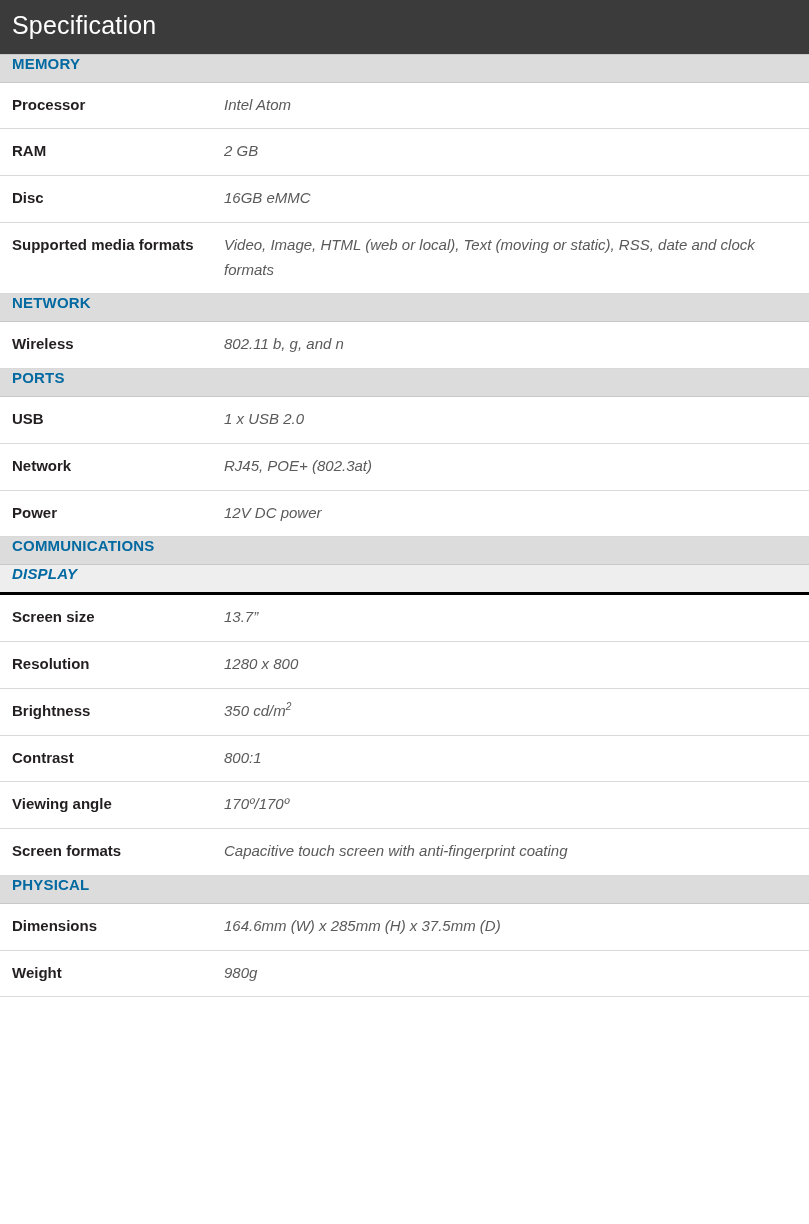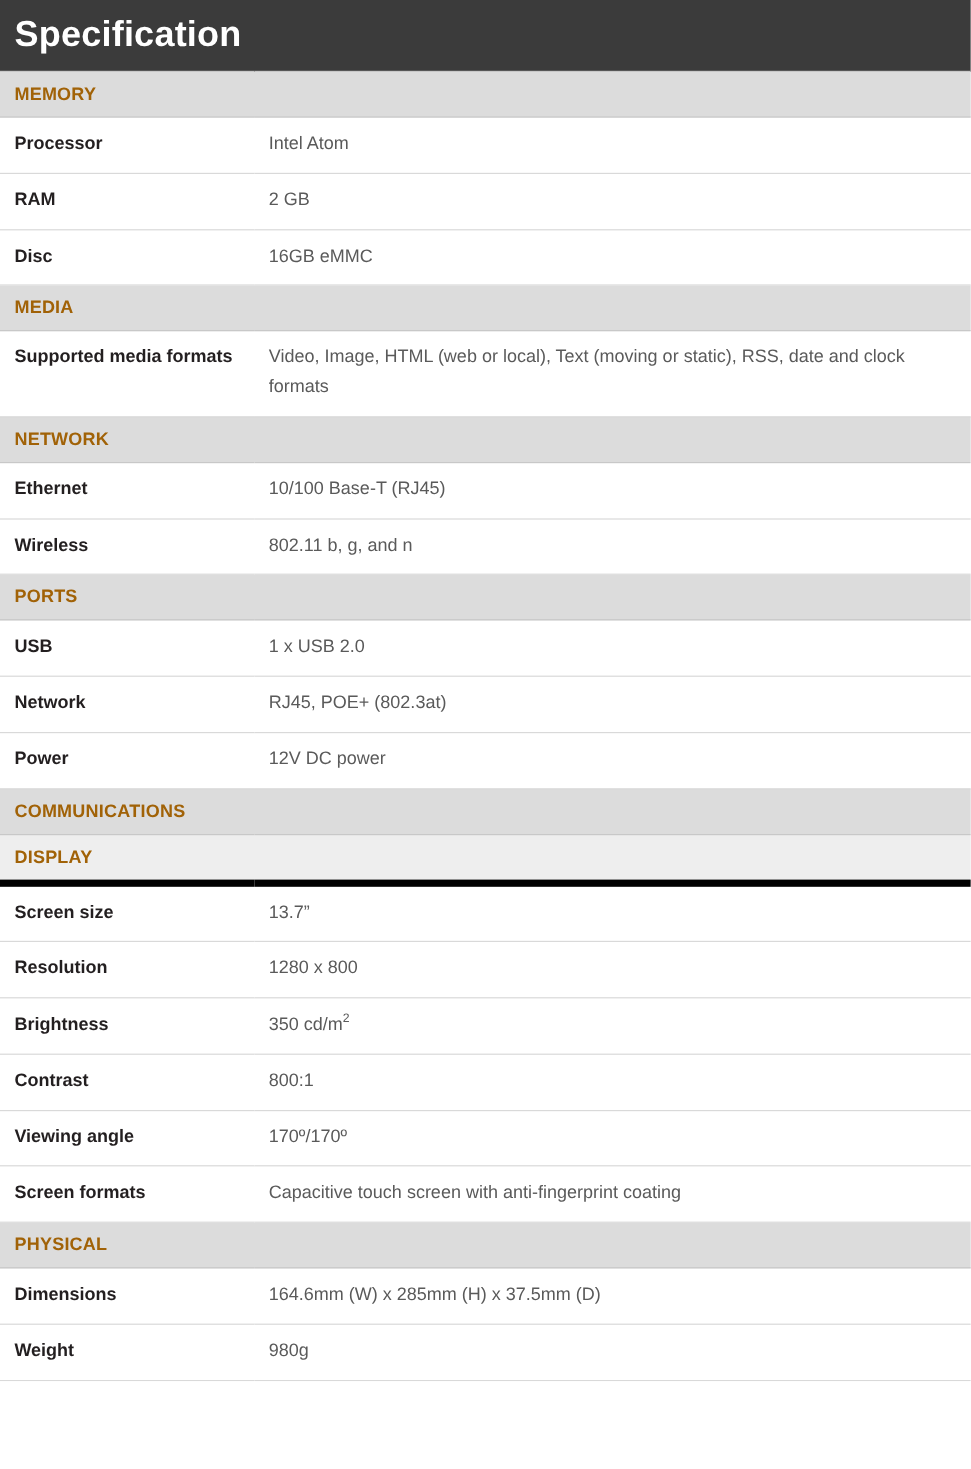--- a/index.html
+++ b/index.html
@@ -18,56 +18,58 @@
     border-collapse: collapse;
     table-layout: fixed;
   }
   .spec-header-row td {
     background: #3b3b3b;
     color: #ffffff;
     padding: 12px 12px 14px 12px;
     border: none;
   }
   .spec-title {
-    font-size: 30px;
-    font-weight: bold;
+    font-size: 25px;
+    font-weight: normal;
     letter-spacing: 0.2px;
     line-height: 1.1;
   }
   .section-row td {
     background: #dcdcdc;
-    color: #a16207;
+    color: #0369a1;
     font-size: 15px;
     font-weight: bold;
-    padding: 10px 12px 10px 12px;
+    padding: 0 12px 10px 12px;
     border-top: 1px solid #c8c8c8;
     border-bottom: 1px solid #c8c8c8;
     letter-spacing: 0.2px;
   }
   .section-row.light td {
     background: #eeeeee;
     border-top: 1px solid #d6d6d6;
-    border-bottom: 6px solid #000000;
+    border-bottom: 3px solid #000000;
+    font-style: italic;
   }
   .data-row td {
     border-bottom: 1px solid #d9d9d9;
     padding: 10px 12px 11px 12px;
     vertical-align: top;
     font-size: 15px;
     line-height: 1.65;
     margin-left: 24px;
   }
   .data-row td.label {
     width: 210px;
     font-weight: bold;
     color: #231f20;
   }
   .data-row td.value {
     color: #5a5a5a;
     padding-left: 12px;
+    font-style: italic;
   }
   .value .line {
     display: block;
   }
   sup {
     font-size: 0.68em;
     vertical-align: super;
     line-height: 0;
   }
 </style>
@@ -99,37 +101,28 @@
         <td class="value">
           <span class="line">2 GB</span>
         </td>
       </tr>
       <tr class="data-row">
         <td class="label">Disc</td>
         <td class="value">
           <span class="line">16GB eMMC</span>
         </td>
       </tr>
-      <tr class="section-row">
-        <td colspan="2">MEDIA</td>
-      </tr>
       <tr class="data-row">
         <td class="label">Supported media formats</td>
         <td class="value">
           <span class="line">Video, Image, HTML (web or local), Text (moving or static), RSS, date and clock formats</span>
         </td>
       </tr>
       <tr class="section-row">
         <td colspan="2">NETWORK</td>
-      </tr>
-      <tr class="data-row">
-        <td class="label">Ethernet</td>
-        <td class="value">
-          <span class="line">10/100 Base-T (RJ45)</span>
-        </td>
       </tr>
       <tr class="data-row">
         <td class="label">Wireless</td>
         <td class="value">
           <span class="line">802.11 b, g, and n</span>
         </td>
       </tr>
       <tr class="section-row">
         <td colspan="2">PORTS</td>
       </tr>

